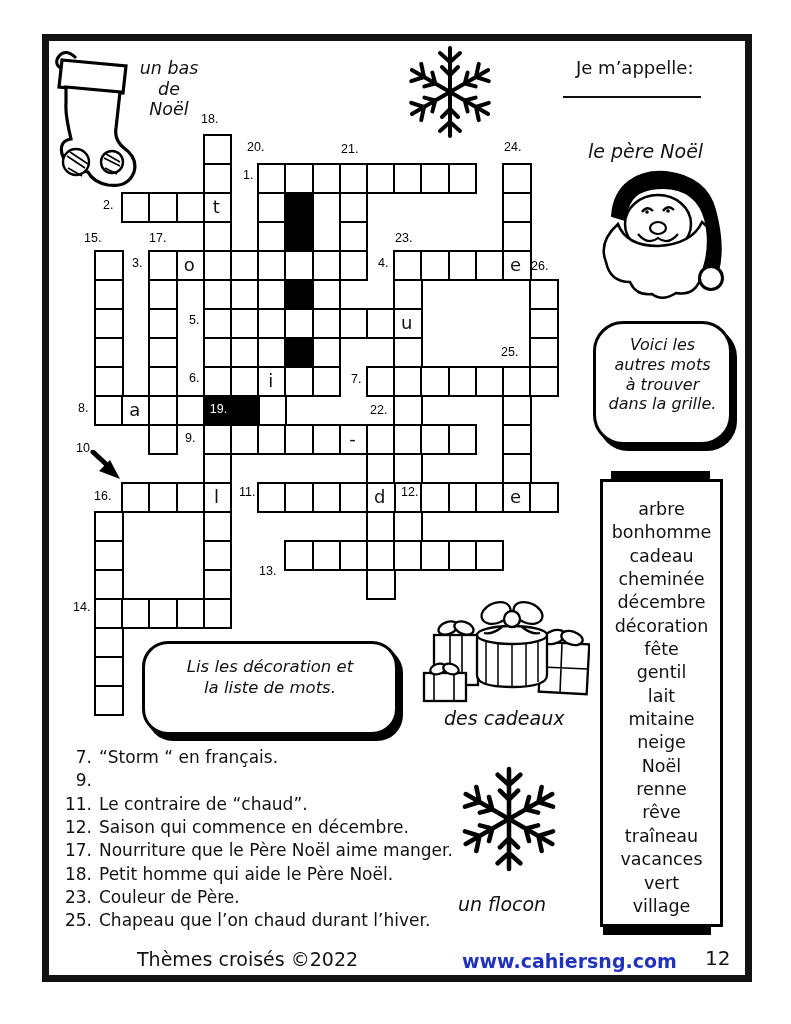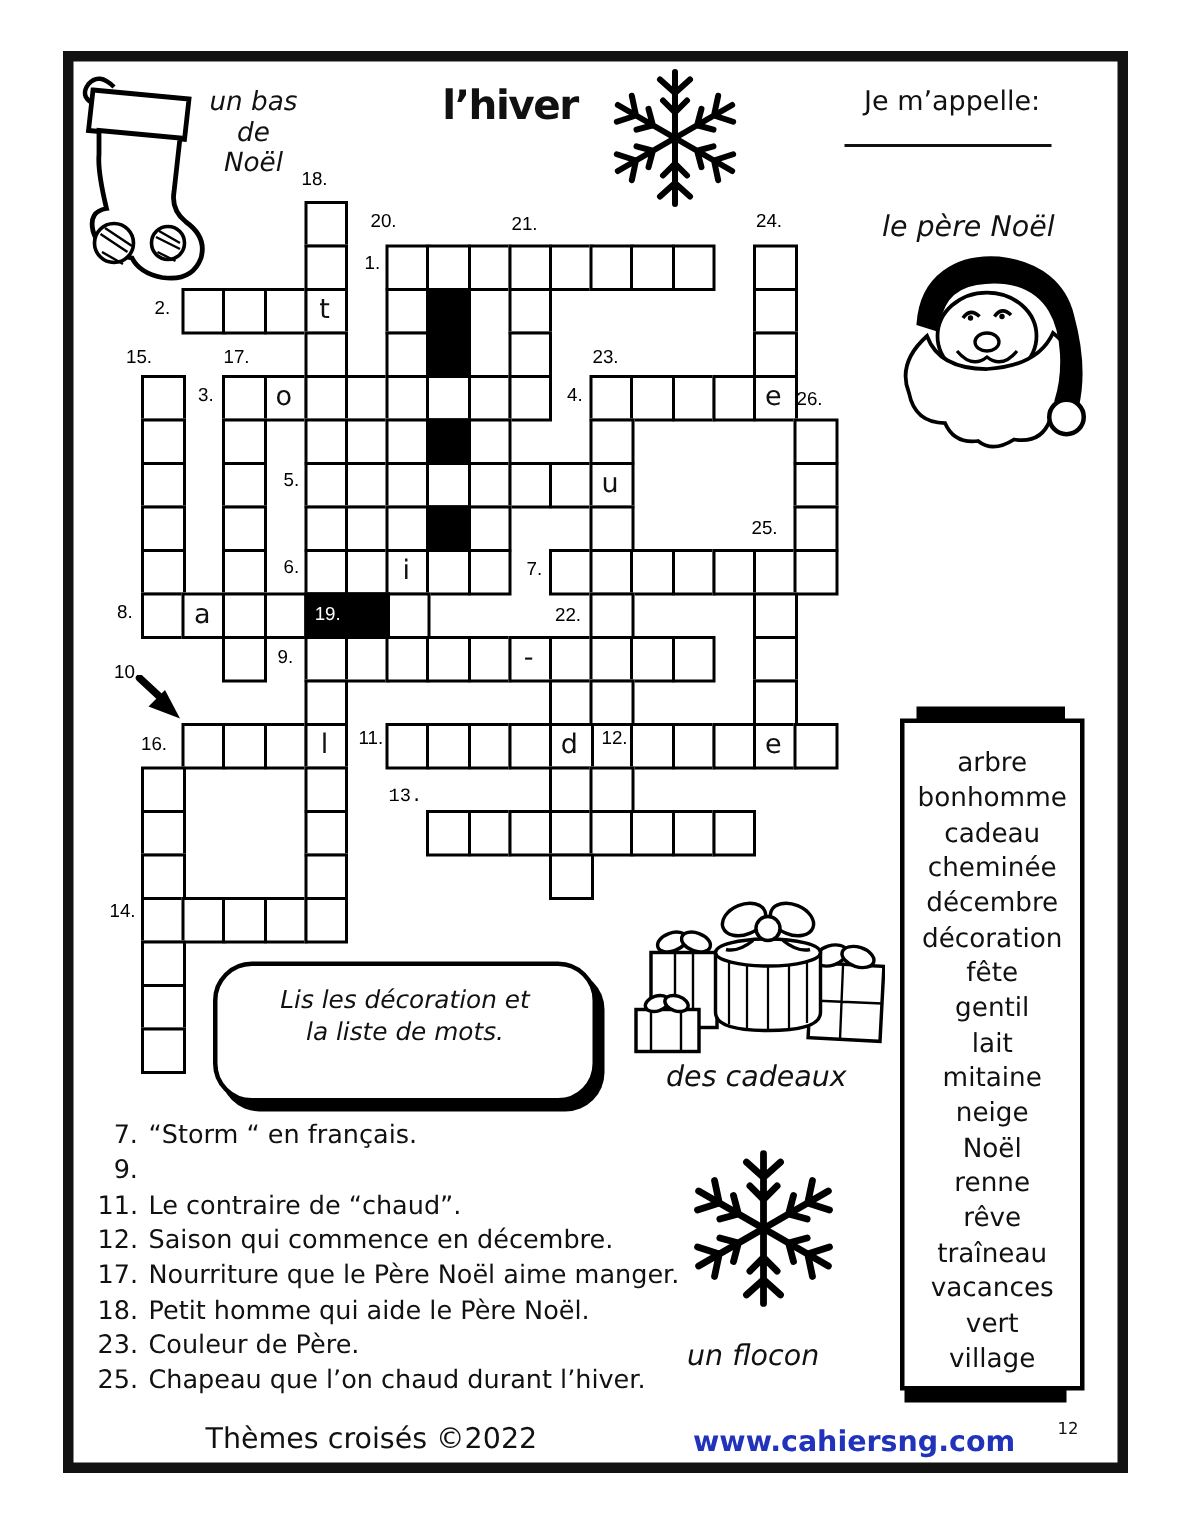--- a/index.html
+++ b/index.html
@@ -39,31 +39,30 @@
                 box-sizing:border-box;background:#fff;}
   #wordlist{left:600px;top:498px;width:123px;text-align:center;font-size:17.5px;line-height:23.35px;}
   .bar{position:absolute;background:#000;}
   
   #clues{left:62px;top:746px;width:420px;font-size:17px;line-height:23.35px;}
   .clue-row{display:flex;}
   .clue-n{width:30px;text-align:right;margin-right:7px;flex:none;}
   
   #footer-left{left:137px;top:948px;font-size:19px;}
   #footer-url{left:462px;top:950px;font-size:19px;font-weight:bold;}
-  #page-num{left:705px;top:946px;font-size:11px;}
+  #page-num{left:705px;top:946px;font-size:20px;}
   svg{display:block;}
 </style>
 </head>
 <body>
 
 <div id="page">
   <div id="frame" class="abs"></div>
 
   <div id="title" class="abs">
-    <div>l’hiver</div>
   </div>
   <div id="name-prompt" class="abs">Je m’appelle:</div>
   <div id="name-line" class="abs"></div>
   <div id="stocking-label" class="abs">
       <div>un bas</div>
       <div>de</div>
       <div>Noël</div>
     </div>
   <div id="santa-label" class="abs caption">le père Noël</div>
 
@@ -273,40 +272,46 @@
       <span class="grid-num" style="left: 132px; top: 256px;">3.</span>
       <span class="grid-num" style="left: 378px; top: 256px;">4.</span>
       <span class="grid-num" style="left: 189px; top: 313px;">5.</span>
       <span class="grid-num" style="left: 189px; top: 371px;">6.</span>
       <span class="grid-num" style="left: 351px; top: 372px;">7.</span>
       <span class="grid-num" style="left: 78px; top: 401px;">8.</span>
       <span class="grid-num" style="left: 185px; top: 431px;">9.</span>
       <span class="grid-num" style="left: 76px; top: 441px;">10.</span>
       <span class="grid-num" style="left: 239px; top: 485px;">11.</span>
       <span class="grid-num" style="left: 401px; top: 485px;">12.</span>
-      <span class="grid-num" style="left: 259px; top: 524px; font-family: Liberation Mono, monospace;">13.</span>
+      <span class="grid-num" style="left: 259px; top: 564px;">13.</span>
       <span class="grid-num" style="left: 73px; top: 600px;">14.</span>
       <span class="grid-num" style="left: 84px; top: 231px;">15.</span>
       <span class="grid-num" style="left: 94px; top: 489px;">16.</span>
       <span class="grid-num" style="left: 149px; top: 231px;">17.</span>
       <span class="grid-num" style="left: 201px; top: 112px;">18.</span>
       <span class="grid-num" style="left: 247px; top: 140px;">20.</span>
       <span class="grid-num" style="left: 341px; top: 142px;">21.</span>
       <span class="grid-num" style="left: 370px; top: 403px;">22.</span>
       <span class="grid-num" style="left: 395px; top: 231px;">23.</span>
       <span class="grid-num" style="left: 504px; top: 140px;">24.</span>
       <span class="grid-num" style="left: 501px; top: 345px;">25.</span>
       <span class="grid-num" style="left: 531px; top: 259px;">26.</span>
     </div>
 
   <svg class="abs" style="left:90px;top:450px" width="34" height="33" viewBox="0 0 34 33">
     <path d="M3,2 L17,15" stroke="#000" stroke-width="5" stroke-linecap="round"></path>
     <polygon points="30,29 9,21 20,10" fill="#000"></polygon>
   </svg>
 
+  <div id="bubble-words" class="abs bubble">
+      <div>Voici les</div>
+      <div>autres mots</div>
+      <div>à trouver</div>
+      <div>dans la grille.</div>
+    </div>
   <div id="bubble-instr" class="abs bubble">
       <div>Lis les décoration et</div>
       <div>la liste de mots.</div>
     </div>
 
   <div id="wordlist-box" class="abs"></div>
   <div class="bar" style="left:611px;top:471px;width:99px;height:9px"></div>
   <div class="bar" style="left:603px;top:925px;width:108px;height:10px"></div>
   <div id="wordlist" class="abs">
       <div>arbre</div>

